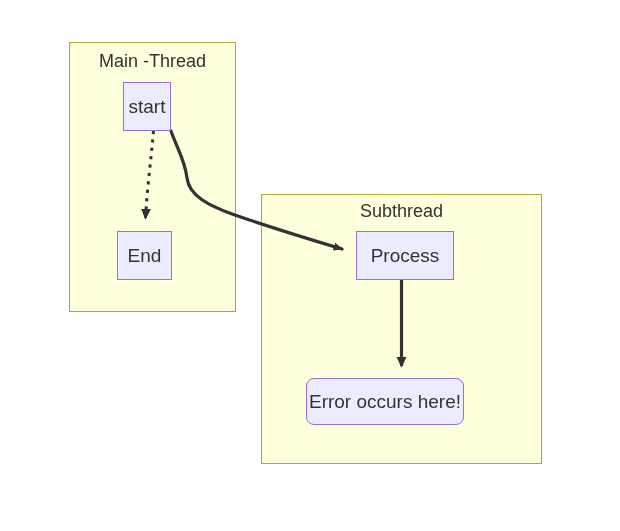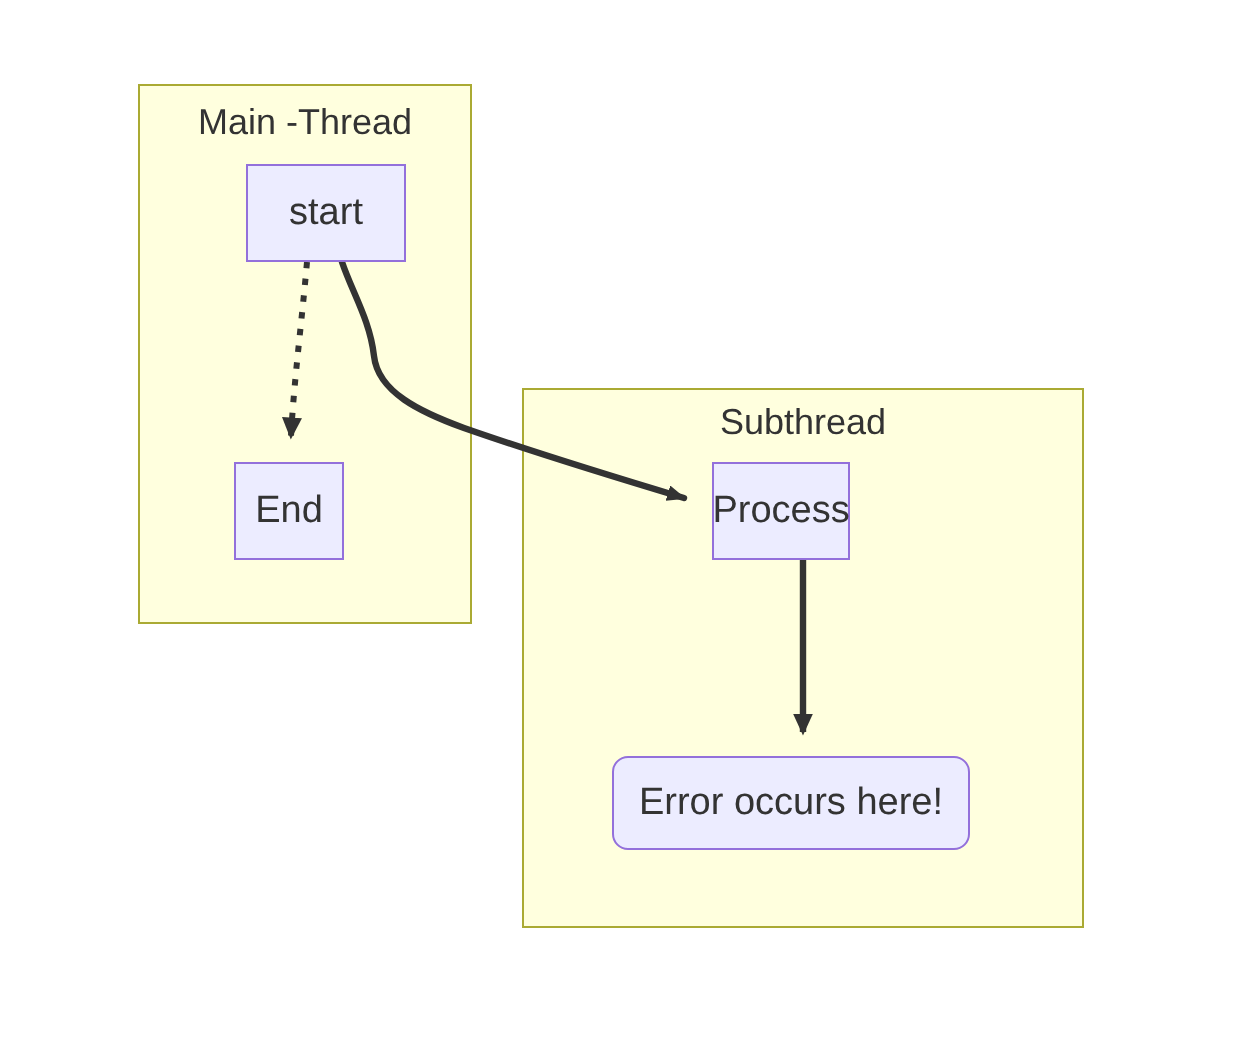--- a/index.html
+++ b/index.html
@@ -67,40 +67,40 @@
     align-items: center;
     justify-content: center;
     color: #333333;
     font-size: 19px;
     line-height: 22px;
     white-space: nowrap;
   }
   #node-start {
     left: 123px;
     top: 82px;
-    width: 80px;
+    width: 48px;
     height: 49px;
   }
   #node-end {
     left: 117px;
     top: 231px;
     width: 55px;
     height: 49px;
     text-align: right;
   }
   #node-process {
     left: 356px;
     top: 231px;
-    width: 69px;
+    width: 98px;
     height: 49px;
   }
   #node-error {
     left: 306px;
     top: 378px;
-    width: 179px;
+    width: 158px;
     height: 47px;
     border-radius: 8px;
   }
   #edges-layer {
     position: absolute;
     left: 0;
     top: 0;
     width: 620px;
     height: 531px;
     pointer-events: none;

